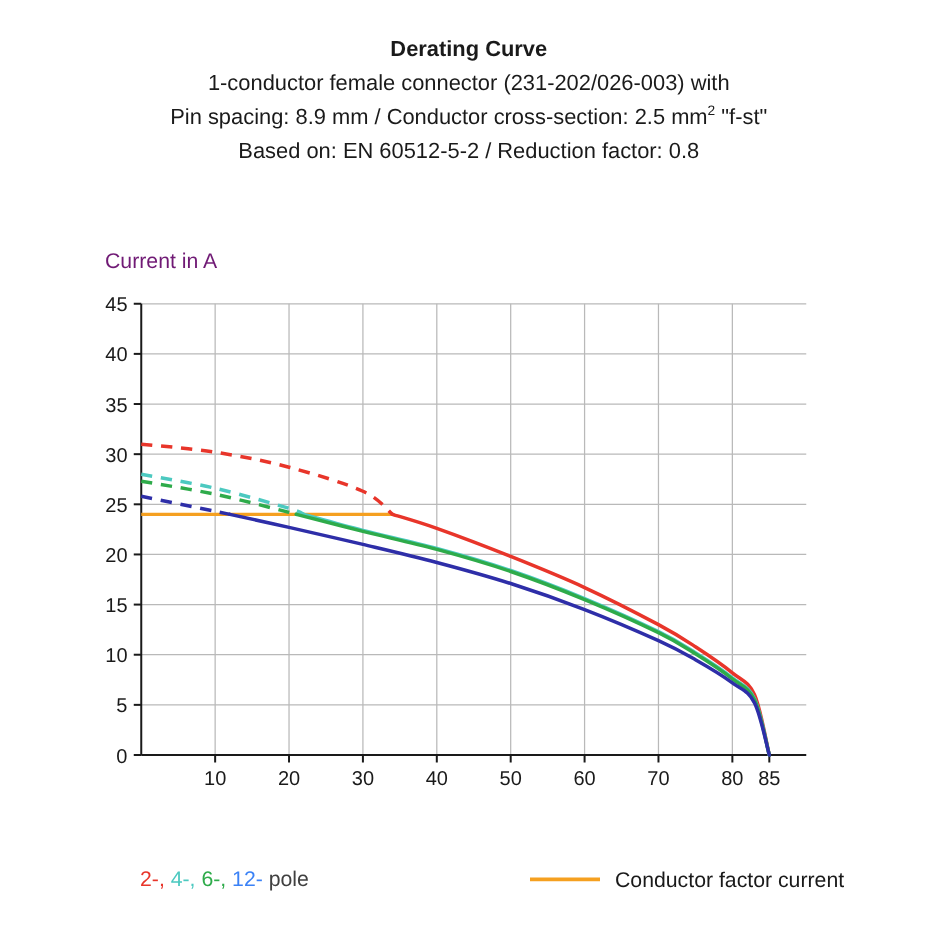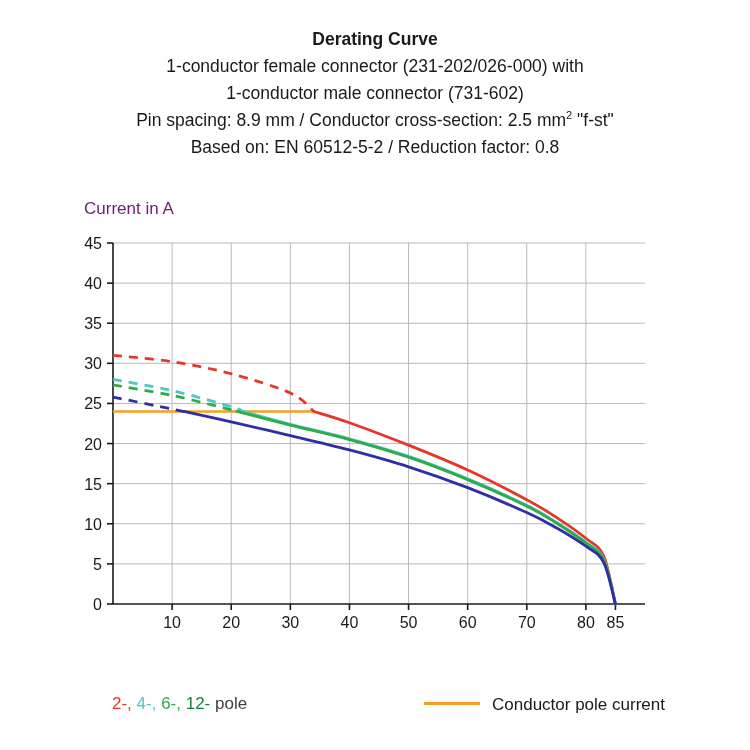--- a/index.html
+++ b/index.html
@@ -112,22 +112,21 @@
     color: #1a1a1a;
   }
 </style>
 </head>
 <body>
 
 <div id="root">
 
   <div class="title-block">
     <div class="line bold">Derating Curve</div>
-    <div class="line">1-conductor female connector (231-202/026-000) with</div>
-    <div class="line">1-conductor male connector (731-602)</div>
+    <div class="line">1-conductor female connector (231-202/026-003) with</div>
     <div class="line"><span>Pin spacing: 8.9 mm / Conductor cross-section: 2.5 mm</span><sup>2</sup><span> "f-st"</span></div>
     <div class="line">Based on: EN 60512-5-2 / Reduction factor: 0.8</div>
   </div>
 
   <div class="y-axis-title">Current in A</div>
 
   <div id="plot-wrap">
     <svg class="plot" id="plot-svg" width="750" height="750">
         <line x1="172.11111111111111" y1="243" x2="172.11111111111111" y2="604" stroke="#b9b9b9" stroke-width="1"></line>
         <line x1="231.22222222222223" y1="243" x2="231.22222222222223" y2="604" stroke="#b9b9b9" stroke-width="1"></line>
@@ -192,19 +191,19 @@
         <path d="M 113.00 379.38 C 122.85 381.25, 152.41 386.06, 172.11 390.61 C 191.81 395.15, 219.40 403.18, 231.22 406.65 C 243.04 410.13, 241.07 410.66, 243.04 411.47" fill="none" stroke="#4cc9c0" stroke-width="2.8" stroke-dasharray="9 7" stroke-linecap="butt"></path>
         <path d="M 243.04 411.47 C 250.93 413.61, 272.60 419.76, 290.33 424.30 C 308.07 428.85, 329.74 433.39, 349.44 438.74 C 369.15 444.09, 388.85 449.71, 408.56 456.39 C 428.26 463.08, 447.96 470.70, 467.67 478.85 C 487.37 487.01, 512.00 498.11, 526.78 505.33 C 541.56 512.55, 546.48 516.02, 556.33 522.17 C 566.19 528.32, 578.01 536.08, 585.89 542.23 C 593.77 548.38, 598.70 548.78, 603.62 559.08 C 608.55 569.37, 613.47 596.51, 615.44 604.00" fill="none" stroke="#4cc9c0" stroke-width="2.8" stroke-linecap="round"></path>
         <path d="M 113.00 384.99 C 122.85 386.73, 152.41 391.28, 172.11 395.42 C 191.81 399.57, 220.39 407.19, 231.22 409.86 C 242.06 412.54, 236.15 411.20, 237.13 411.47" fill="none" stroke="#2eab4a" stroke-width="2.8" stroke-dasharray="9 7" stroke-linecap="butt"></path>
         <path d="M 237.13 411.47 C 246.00 413.74, 271.61 420.42, 290.33 425.10 C 309.05 429.78, 329.74 434.20, 349.44 439.54 C 369.15 444.89, 388.85 450.51, 408.56 457.19 C 428.26 463.88, 447.96 471.50, 467.67 479.66 C 487.37 487.81, 512.00 498.91, 526.78 506.13 C 541.56 513.35, 546.48 516.83, 556.33 522.98 C 566.19 529.13, 578.01 536.88, 585.89 543.03 C 593.77 549.18, 598.70 549.72, 603.62 559.88 C 608.55 570.04, 613.47 596.65, 615.44 604.00" fill="none" stroke="#2eab4a" stroke-width="2.8" stroke-linecap="round"></path>
         <path d="M 113.00 397.03 C 122.85 399.03, 160.29 406.65, 172.11 409.06 C 183.93 411.47, 181.96 411.07, 183.93 411.47" fill="none" stroke="#2e2ea8" stroke-width="2.8" stroke-dasharray="9 7" stroke-linecap="butt"></path>
         <path d="M 183.93 411.47 C 191.81 413.20, 213.49 417.88, 231.22 421.90 C 248.96 425.91, 270.63 430.85, 290.33 435.53 C 310.04 440.21, 329.74 444.76, 349.44 449.97 C 369.15 455.19, 388.85 460.54, 408.56 466.82 C 428.26 473.10, 447.96 480.06, 467.67 487.68 C 487.37 495.30, 512.00 505.86, 526.78 512.55 C 541.56 519.23, 546.48 522.17, 556.33 527.79 C 566.19 533.40, 578.01 540.49, 585.89 546.24 C 593.77 551.99, 598.70 552.66, 603.62 562.28 C 608.55 571.91, 613.47 597.05, 615.44 604.00" fill="none" stroke="#2e2ea8" stroke-width="2.8" stroke-linecap="round"></path>
       </svg>
   </div>
 
   <div class="legend">
-    <div class="legend-left" id="legend-left"><span style="color: rgb(232, 53, 42);">2-, </span><span style="color: rgb(76, 201, 192);">4-, </span><span style="color: rgb(46, 171, 74);">6-, </span><span style="color: #15803d;">12-</span><span style="color: #404040;"> pole</span></div>
+    <div class="legend-left" id="legend-left"><span style="color: rgb(232, 53, 42);">2-, </span><span style="color: rgb(76, 201, 192);">4-, </span><span style="color: rgb(46, 171, 74);">6-, </span><span style="color: #3b82f6;">12-</span><span style="color: #404040;"> pole</span></div>
     <div class="legend-right">
-      <span class="legend-swatch" id="legend-swatch" style="background: rgb(245, 160, 32);"></span><span class="legend-right-label">Conductor pole current</span>
+      <span class="legend-swatch" id="legend-swatch" style="background: rgb(245, 160, 32);"></span><span class="legend-right-label">Conductor factor current</span>
     </div>
   </div>
 
 </div>
 
 </body></html>

